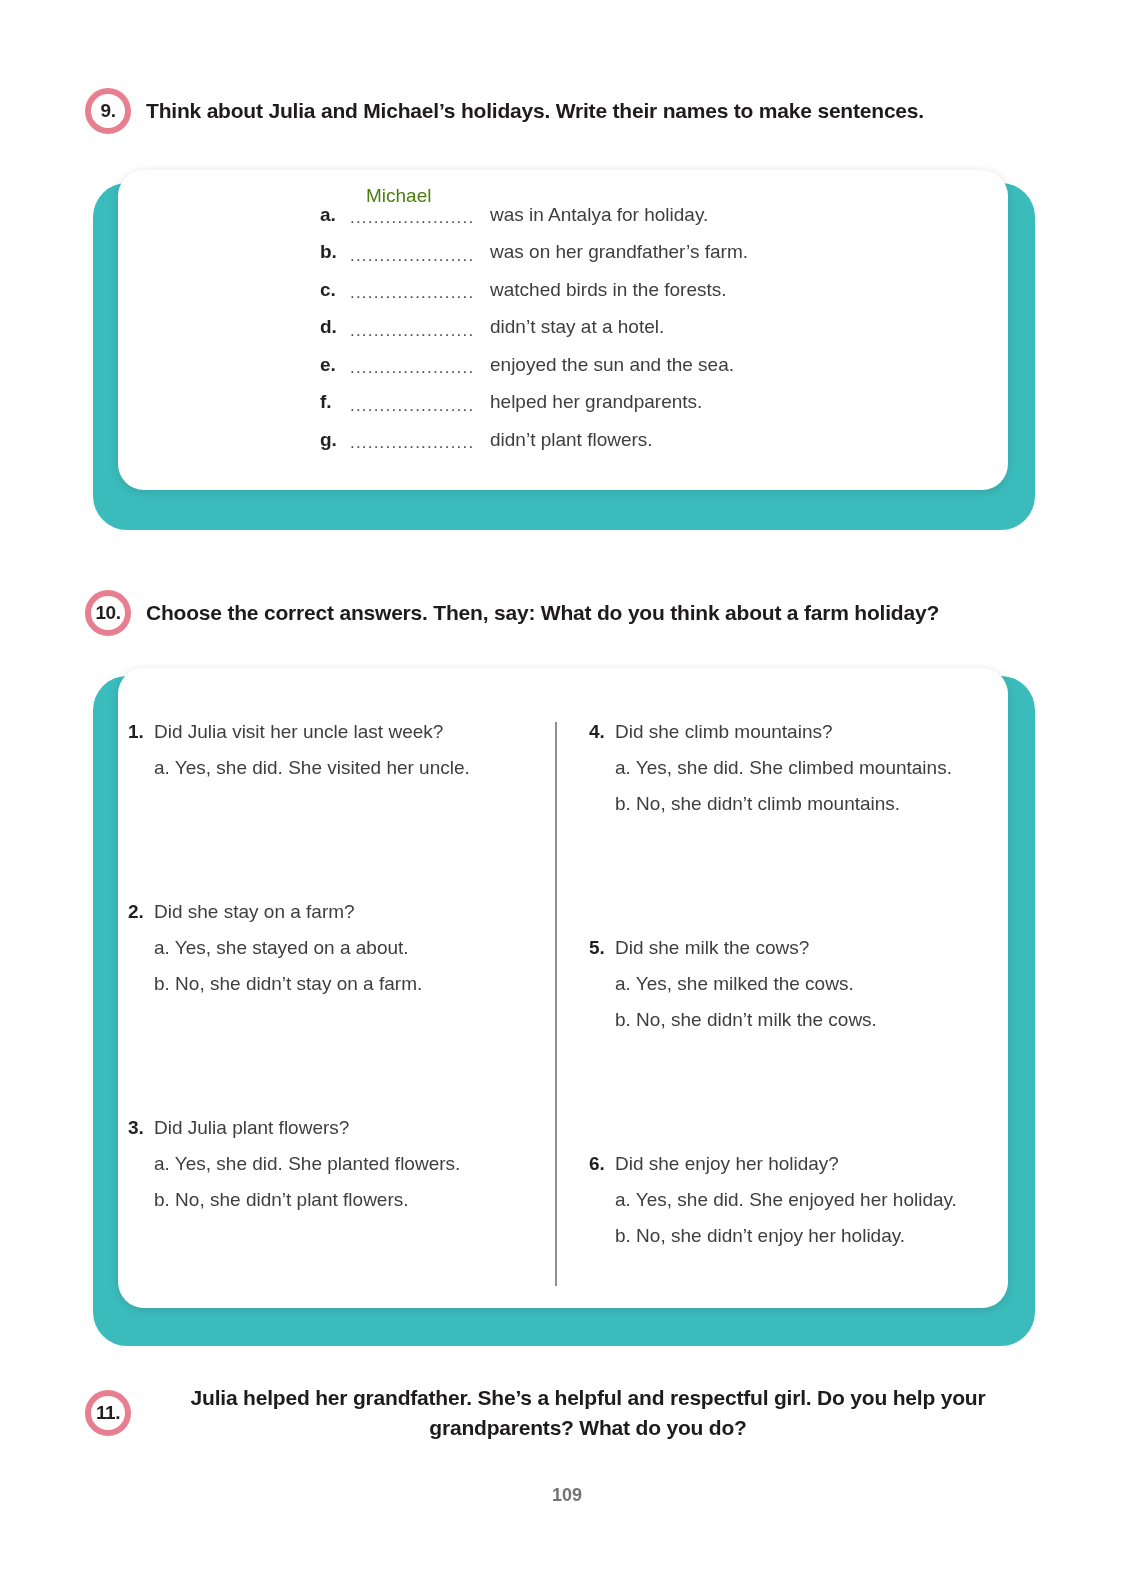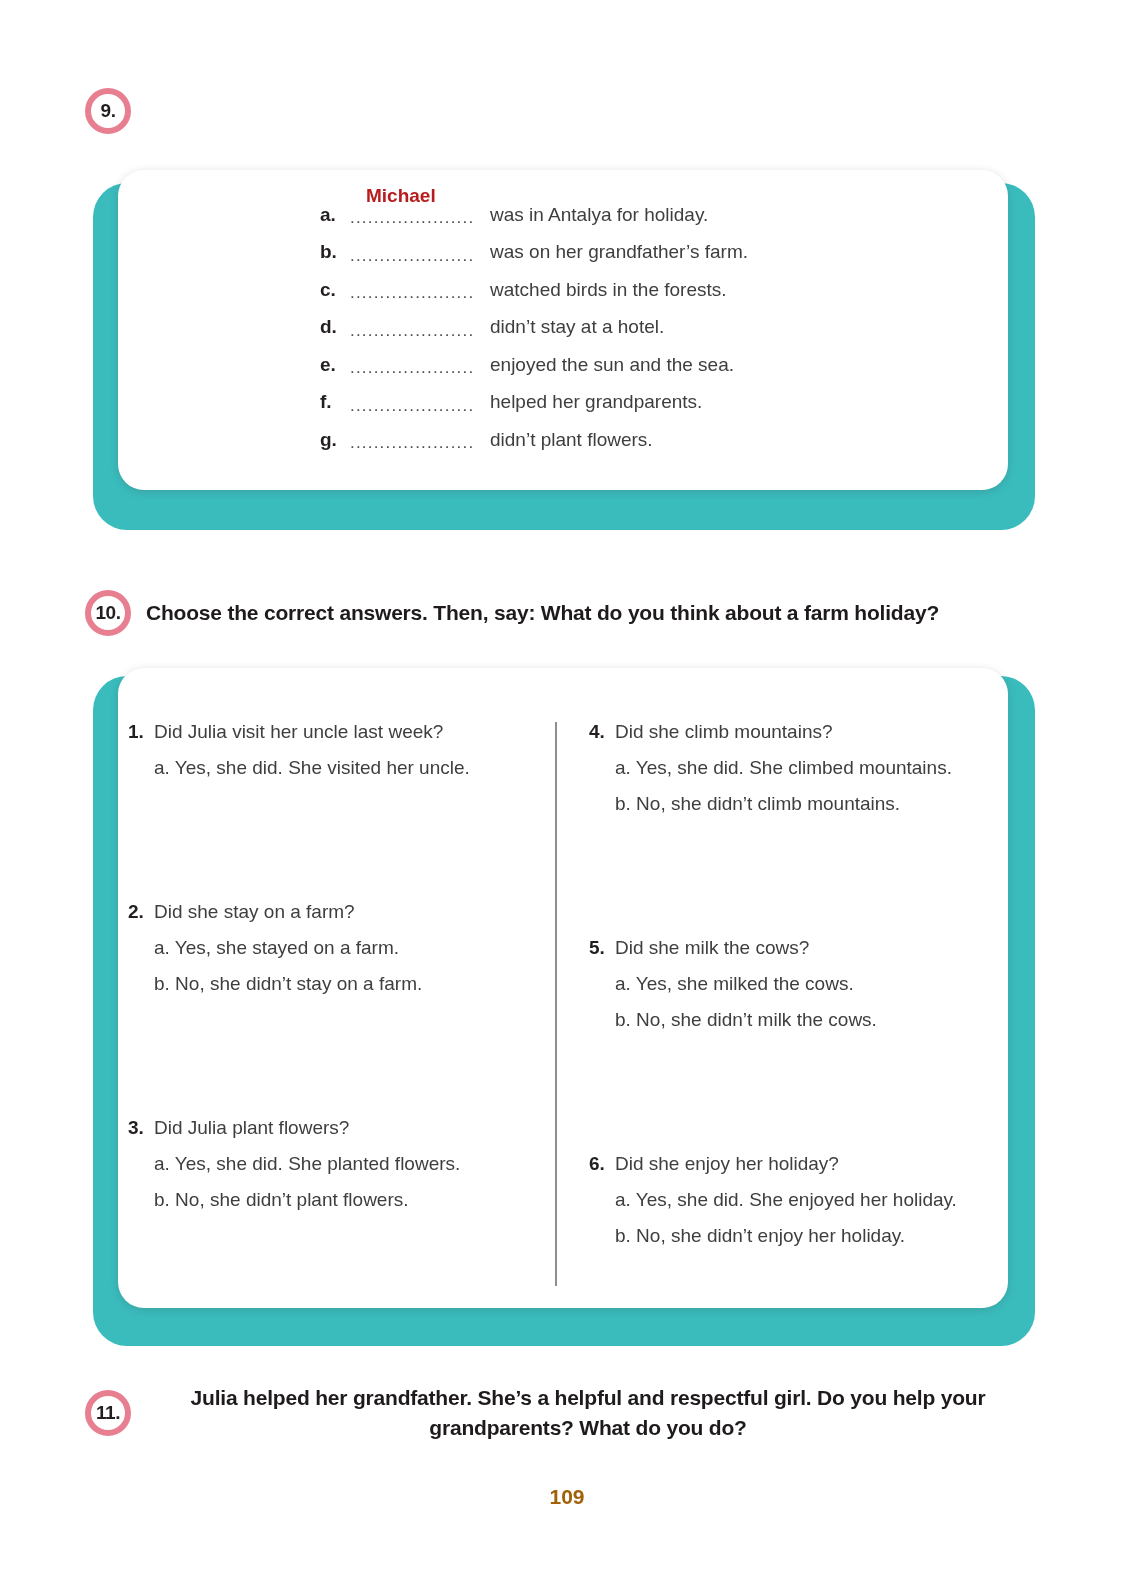--- a/index.html
+++ b/index.html
@@ -31,43 +31,44 @@
   #card10{left:93px;top:668px;width:942px;height:678px;}
   #card10 .teal-bg{top:8px;}
   #card10 .white-card{bottom:38px;}
   
   .fill-rows{position:absolute;left:202px;right:16px;top:26px;}
   .fill-row{height:37.5px;display:flex;align-items:center;position:relative;}
   .fill-label{font-weight:bold;font-size:19px;width:30px;flex:none;color:#231f20;}
   .blank{position:relative;width:140px;flex:none;font-size:17px;letter-spacing:1.2px;color:#4d4d4f;line-height:17px;padding-top:6px;}
   .blank .answer{
     position:absolute;left:16px;top:-16px;
-    color:#b91c1c;font-weight:bold;font-size:19px;letter-spacing:0;
+    color:#4d7c0f;font-weight:normal;font-size:19px;letter-spacing:0;
   }
   .fill-text{font-size:19px;color:#3e3e40;white-space:nowrap;}
   
   .qwrap{position:absolute;left:10px;right:4px;top:54px;bottom:22px;display:grid;grid-template-columns:427px 2px 1fr;}
   .qdivider{background:#8f8f8f;width:1.5px;height:100%;}
   .qcol{display:flex;flex-direction:column;}
   .qcol-right{padding-left:32px;}
   .qblock{margin-bottom:125px;}
   .qblock:last-child{margin-bottom:0;}
   .qline{display:flex;font-size:19px;line-height:19px;color:#3e3e40;}
   .qnum{font-weight:bold;width:26px;flex:none;color:#231f20;}
   .qopt{margin:17px 16px 0 26px;font-size:19px;line-height:19px;color:#3e3e40;white-space:nowrap;}
   
-  .page-number{position:absolute;left:0;right:0;top:1485px;text-align:center;font-weight:bold;font-size:21px;color:#a16207;}
+  .page-number{position:absolute;left:0;right:0;top:1485px;text-align:center;font-weight:bold;font-size:18px;color:#737373;}
 </style>
 </head>
 <body>
 
 <div class="ex-header" id="ex9-header">
   <div class="num-circle">
     <span>9.</span>
   </div>
+  <div class="ex-title">Think about Julia and Michael’s holidays. Write their names to make sentences.</div>
 </div>
 
 <div class="card" id="card9">
   <div class="teal-bg"></div>
   <div class="white-card">
     <div class="fill-rows">
 
       <div class="fill-row">
         <span class="fill-label">a.</span>
         <span class="blank">
@@ -149,21 +150,21 @@
             <span class="qtext">Did Julia visit her uncle last week?</span>
           </div>
           <div class="qopt">a. Yes, she did. She visited her uncle.</div>
         </div>
 
         <div class="qblock">
           <div class="qline">
             <span class="qnum">2.</span>
             <span class="qtext">Did she stay on a farm?</span>
           </div>
-          <div class="qopt">a. Yes, she stayed on a farm.</div>
+          <div class="qopt">a. Yes, she stayed on a about.</div>
           <div class="qopt">b. No, she didn’t stay on a farm.</div>
         </div>
 
         <div class="qblock">
           <div class="qline">
             <span class="qnum">3.</span>
             <span class="qtext">Did Julia plant flowers?</span>
           </div>
           <div class="qopt">a. Yes, she did. She planted flowers.</div>
           <div class="qopt">b. No, she didn’t plant flowers.</div>

